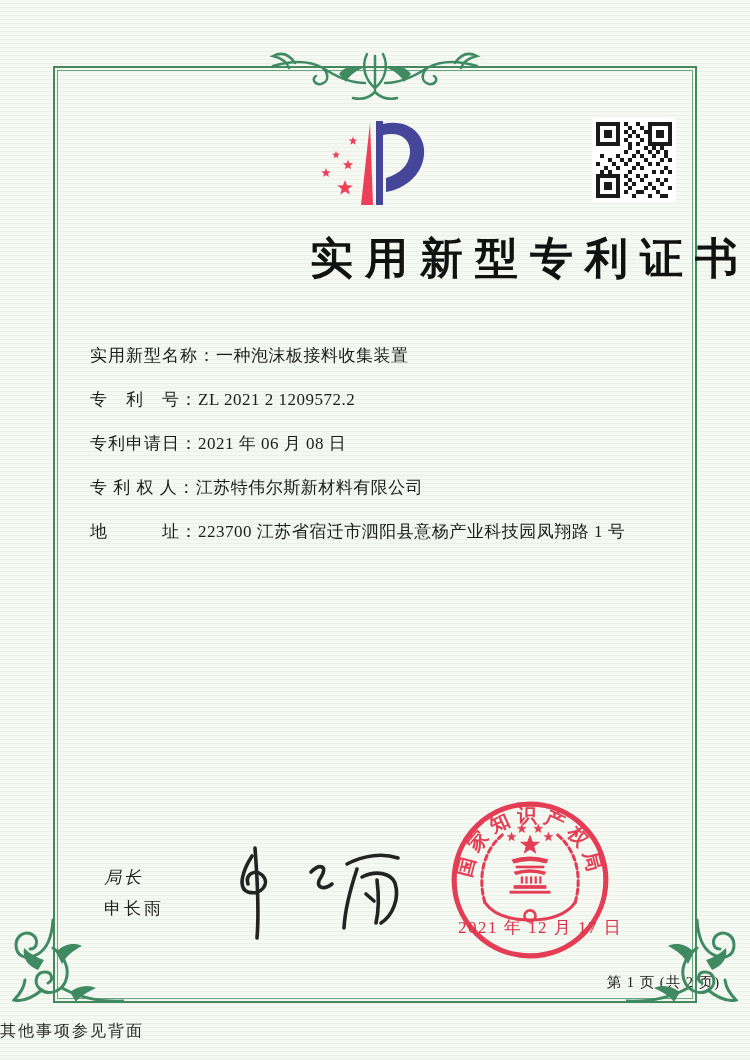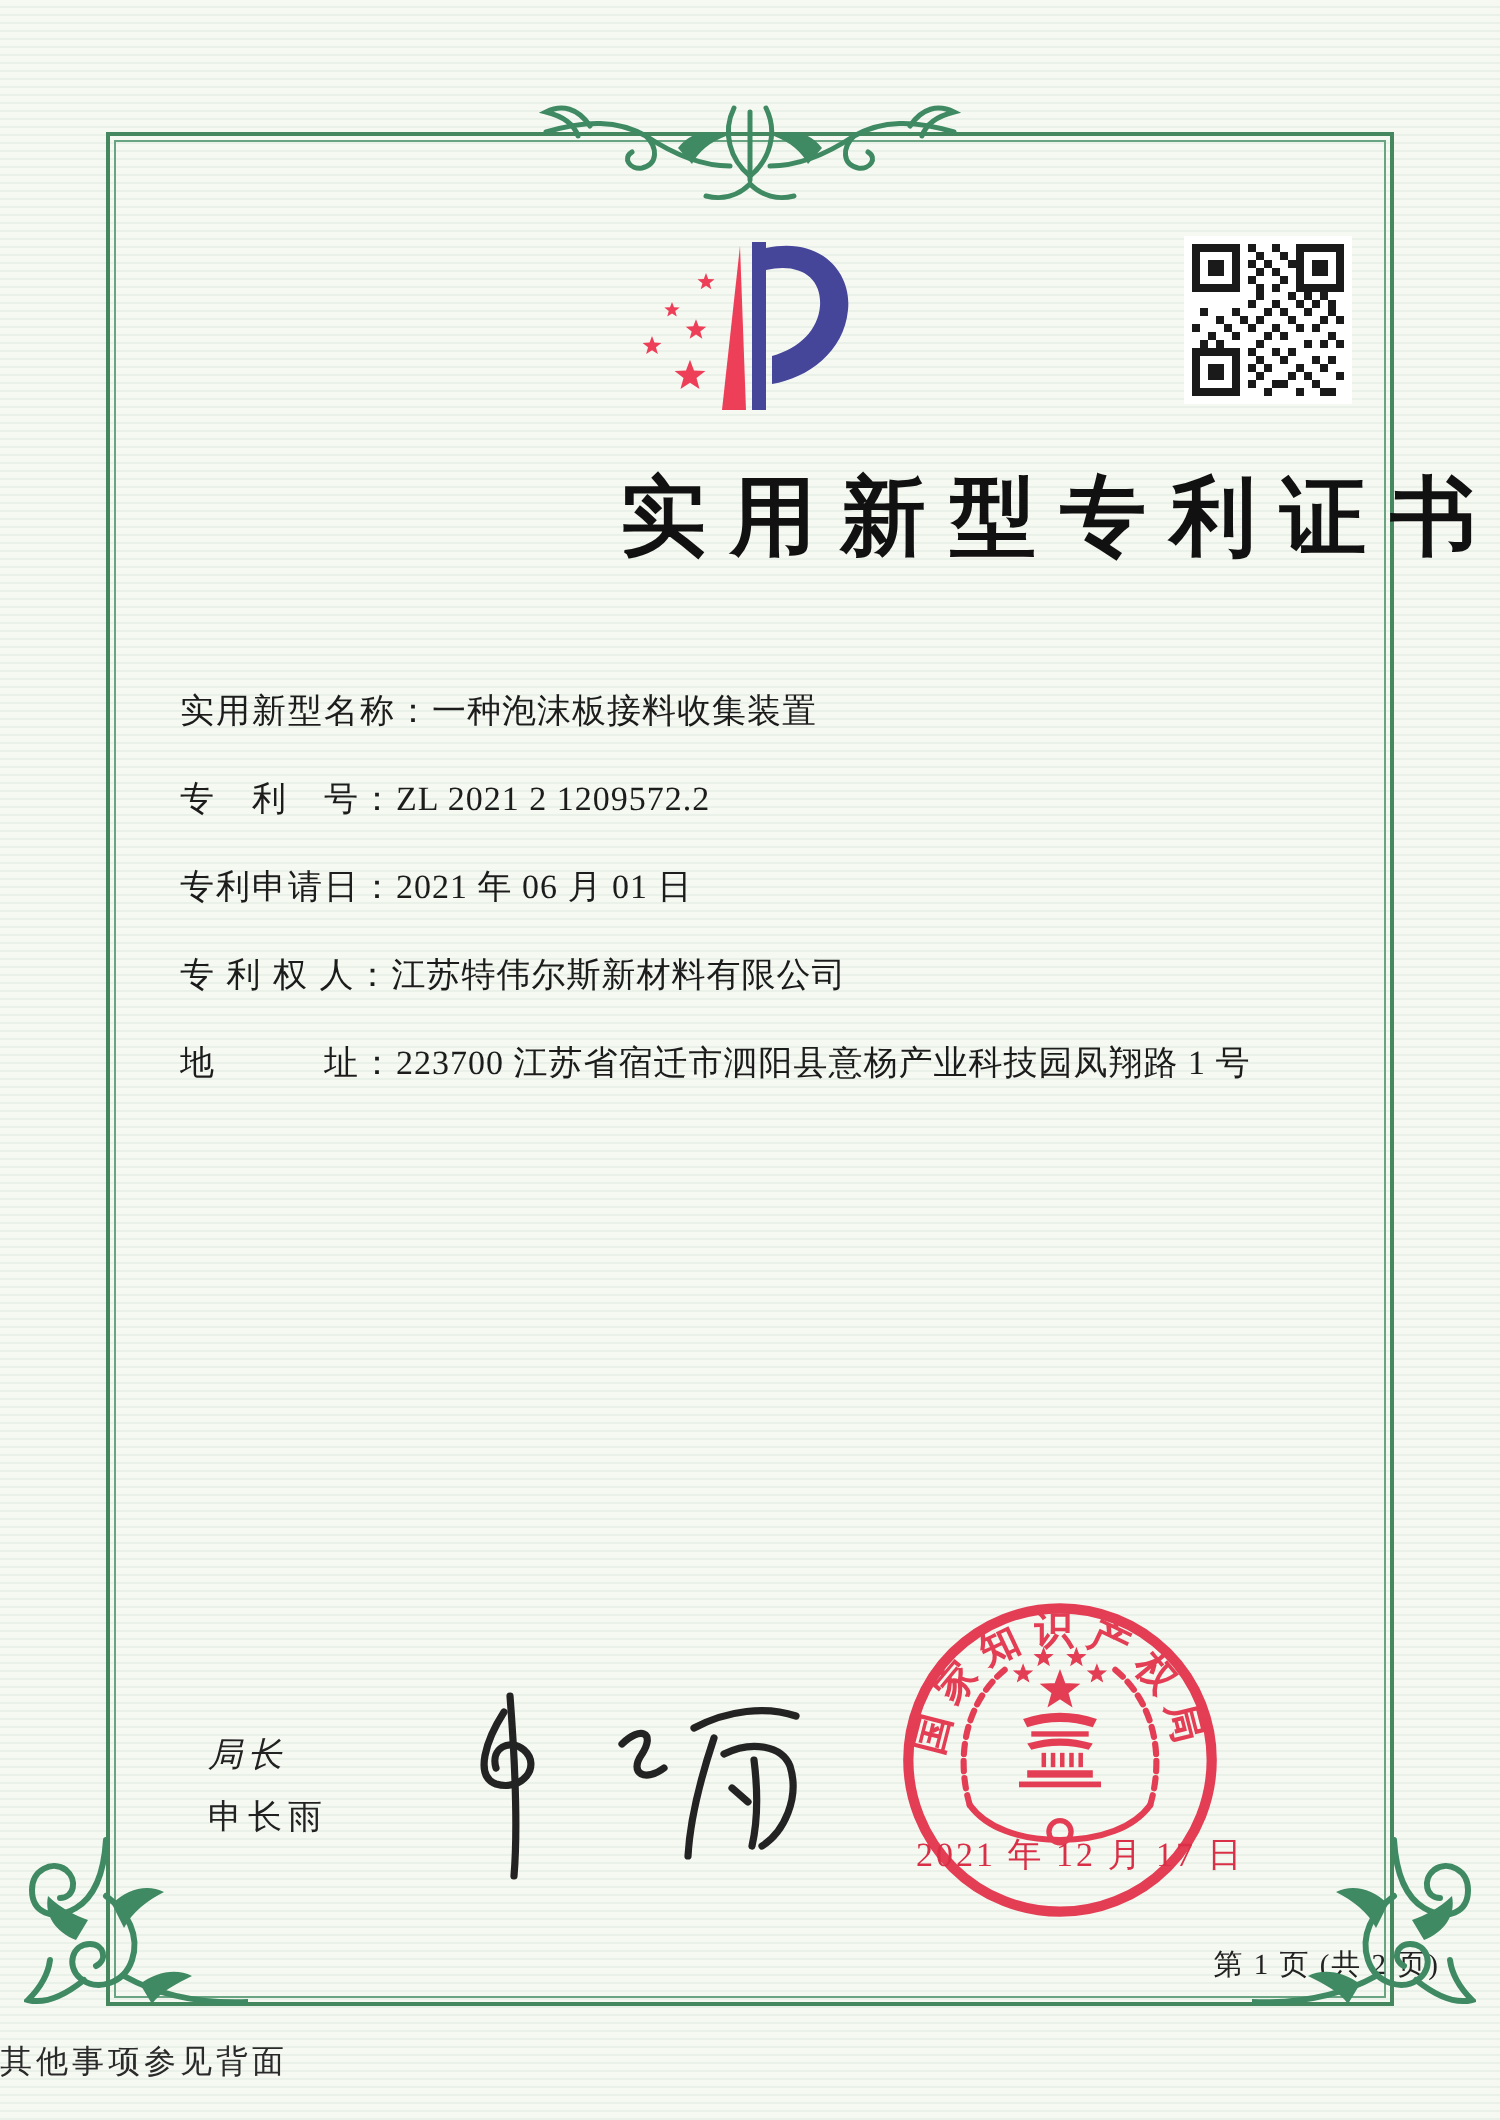--- a/index.html
+++ b/index.html
@@ -172,21 +172,21 @@
   <div class="title">实用新型专利证书</div>
 
   <div class="fields">
     <div class="field-row">
       <span class="lbl">实用新型名称：</span><span class="val">一种泡沫板接料收集装置</span>
     </div>
     <div class="field-row">
       <span class="lbl">专　利　号：</span><span class="val">ZL 2021 2 1209572.2</span>
     </div>
     <div class="field-row">
-      <span class="lbl">专利申请日：</span><span class="val">2021 年 06 月 01 日</span>
+      <span class="lbl">专利申请日：</span><span class="val">2021 年 06 月 08 日</span>
     </div>
     <div class="field-row">
       <span class="lbl">专 利 权 人：</span><span class="val">江苏特伟尔斯新材料有限公司</span>
     </div>
     <div class="field-row addr">
       <span class="lbl">地　　　址：</span><span class="val">223700 江苏省宿迁市泗阳县意杨产业科技园凤翔路 1 号</span>
     </div>
   </div>
 
 

